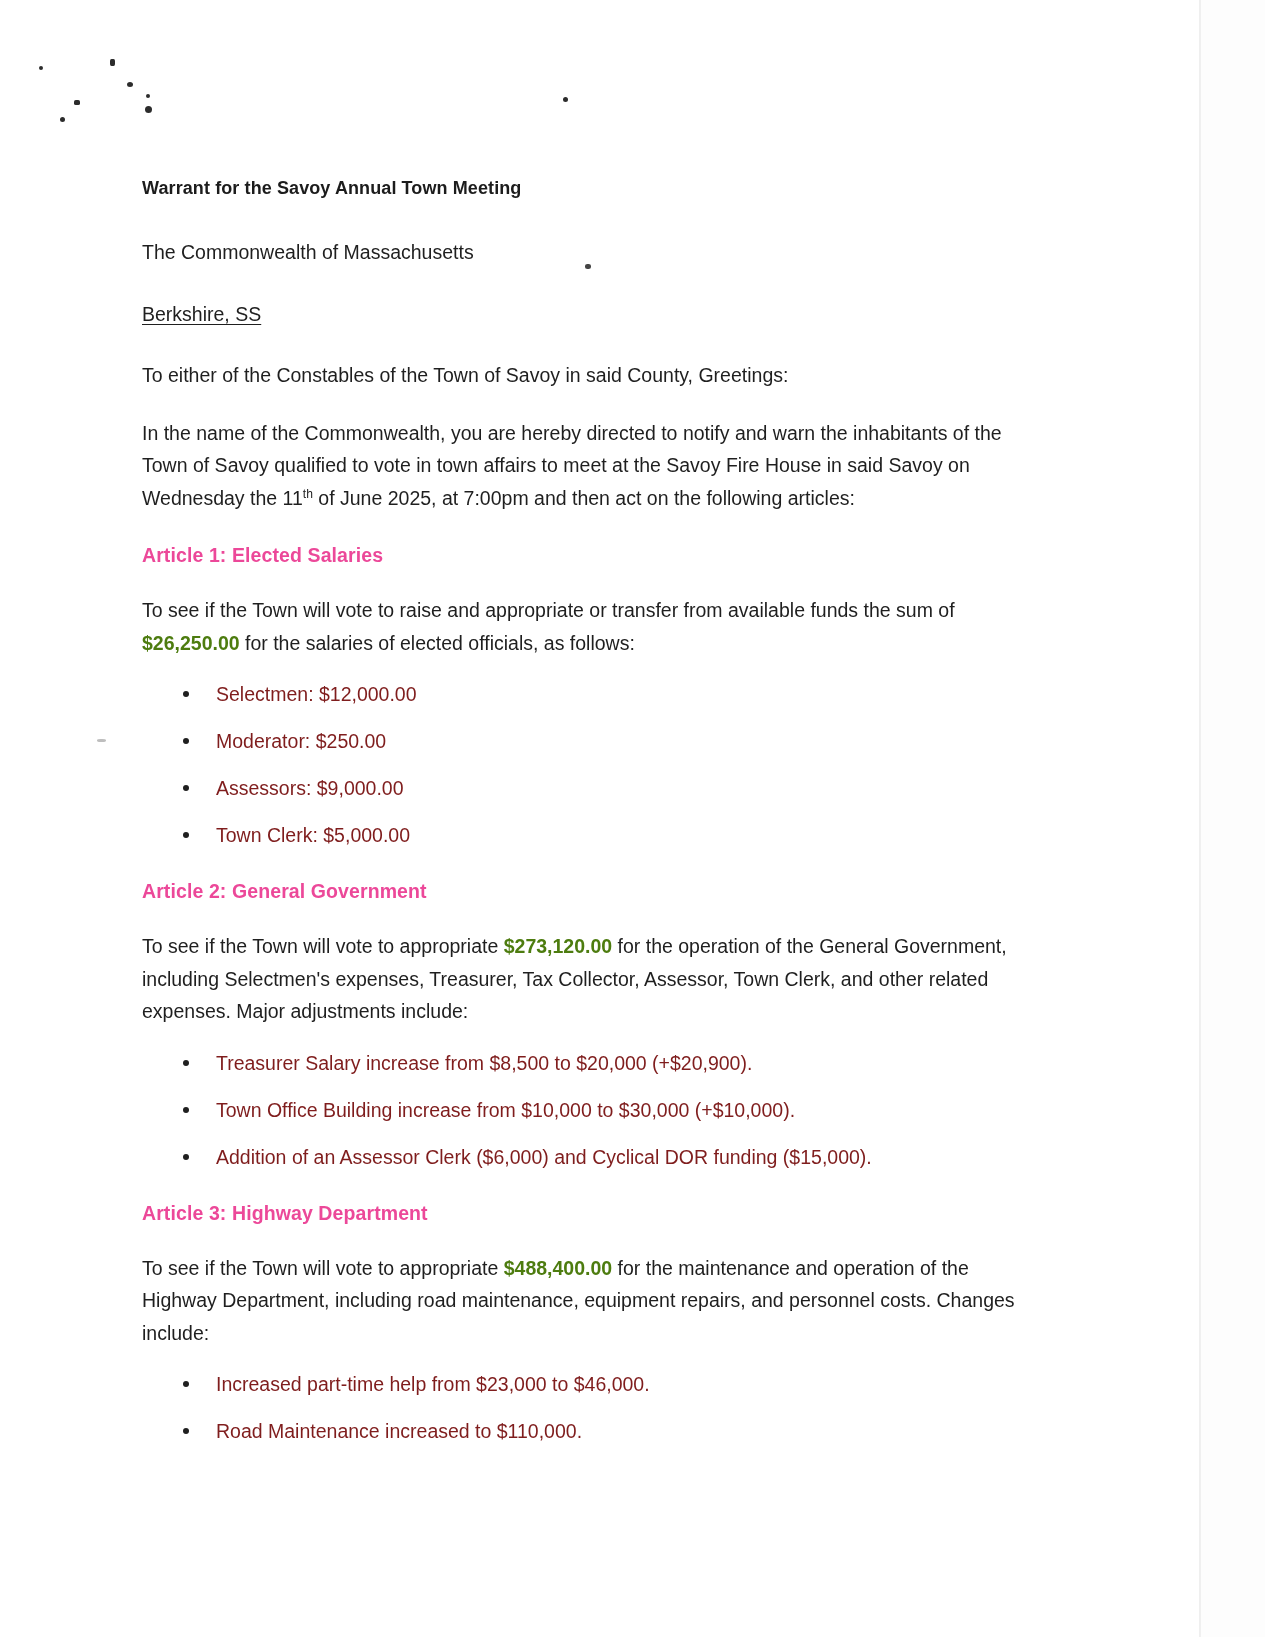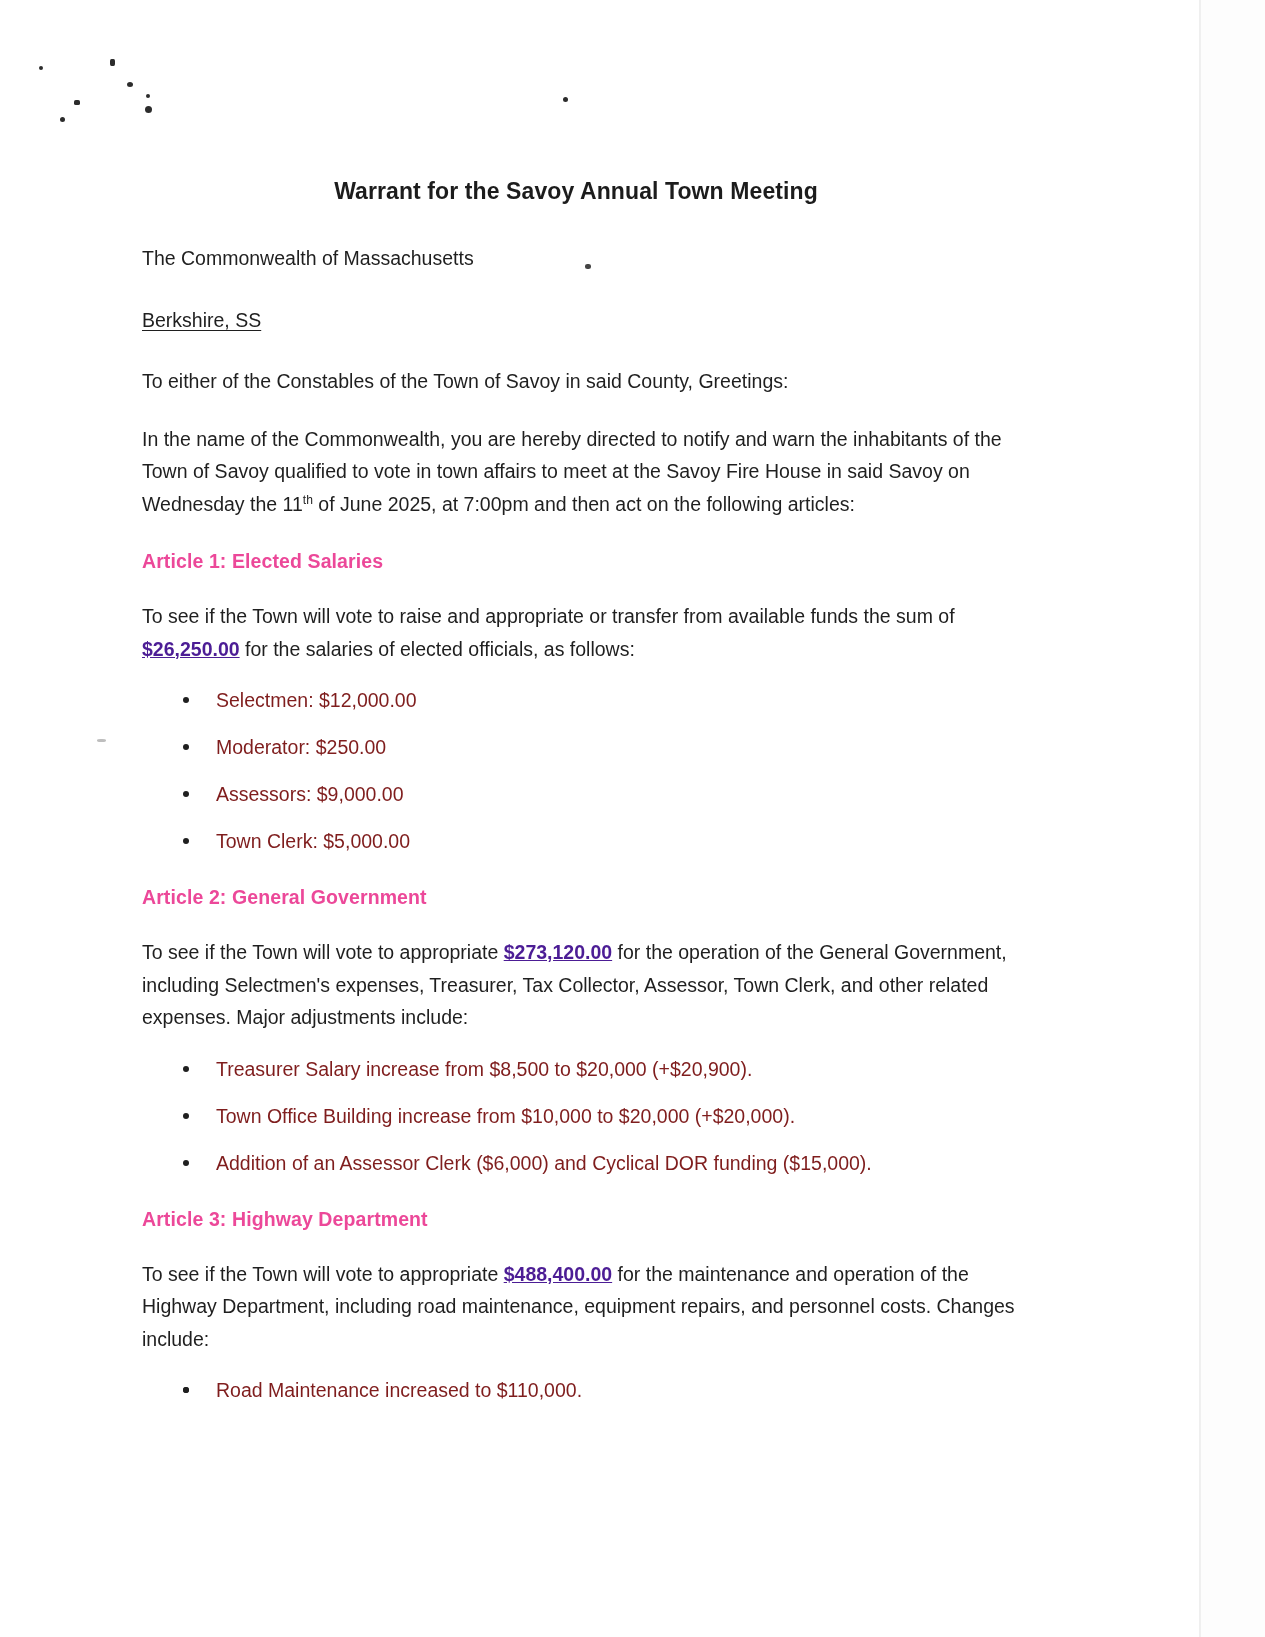--- a/index.html
+++ b/index.html
@@ -42,22 +42,21 @@
     background: #2c2c2c;
     border-radius: 50%;
   }
   .content {
     position: absolute;
     left: 142px;
     top: 0;
     width: 896px;
   }
   .doc-title {
-    text-align: center;
-    font-size: 23px;
+    font-size: 18px;
     font-weight: bold;
     color: #1c1c1c;
     letter-spacing: 0.1px;
     margin: 0;
     padding-top: 178px;
     padding-right: 28px;
   }
   p.body-para {
     font-size: 19.5px;
     line-height: 32.5px;
@@ -100,21 +99,21 @@
   }
   ul.bullets li .bullet-dot {
     position: absolute;
     left: 41px;
     top: 12px;
     width: 6px;
     height: 6px;
     background: #1f1f1f;
     border-radius: 50%;
   }
-  b, strong { font-weight: bold; color: #4c1d95; text-decoration: underline; }
+  b, strong { font-weight: bold; color: #4d7c0f; }
   sup {
     font-size: 0.62em;
     vertical-align: super;
     line-height: 0;
   }
   .stray-mark {
     position: absolute;
     background: #444;
     border-radius: 40%;
   }
@@ -164,27 +163,27 @@
       <li><span class="bullet-dot"></span><span>Assessors: $9,000.00</span></li>
       <li><span class="bullet-dot"></span><span>Town Clerk: $5,000.00</span></li>
     </ul>
 
     <div class="gap-4"></div>
     <h2 class="article-heading">Article 2: General Government</h2>
     <div class="gap-3"></div>
     <p class="body-para"><span>To see if the Town will vote to appropriate </span><b>$273,120.00</b><span> for the operation of the General Government, including Selectmen's expenses, Treasurer, Tax Collector, Assessor, Town Clerk, and other related expenses. Major adjustments include:</span></p>
     <ul class="bullets">
       <li><span class="bullet-dot"></span><span>Treasurer Salary increase from $8,500 to $20,000 (+$20,900).</span></li>
-      <li><span class="bullet-dot"></span><span>Town Office Building increase from $10,000 to $20,000 (+$20,000).</span></li>
+      <li><span class="bullet-dot"></span><span>Town Office Building increase from $10,000 to $30,000 (+$10,000).</span></li>
       <li><span class="bullet-dot"></span><span>Addition of an Assessor Clerk ($6,000) and Cyclical DOR funding ($15,000).</span></li>
     </ul>
 
     <div class="gap-4"></div>
     <h2 class="article-heading">Article 3: Highway Department</h2>
     <div class="gap-3"></div>
     <p class="body-para"><span>To see if the Town will vote to appropriate </span><b>$488,400.00</b><span> for the maintenance and operation of the Highway Department, including road maintenance, equipment repairs, and personnel costs. Changes include:</span></p>
     <ul class="bullets">
-      <li><span class="bullet-dot"></span></li>
+      <li><span class="bullet-dot"></span><span>Increased part-time help from $23,000 to $46,000.</span></li>
       <li><span class="bullet-dot"></span><span>Road Maintenance increased to $110,000.</span></li>
     </ul>
 
   </div>
 </div>
 
 </body></html>

